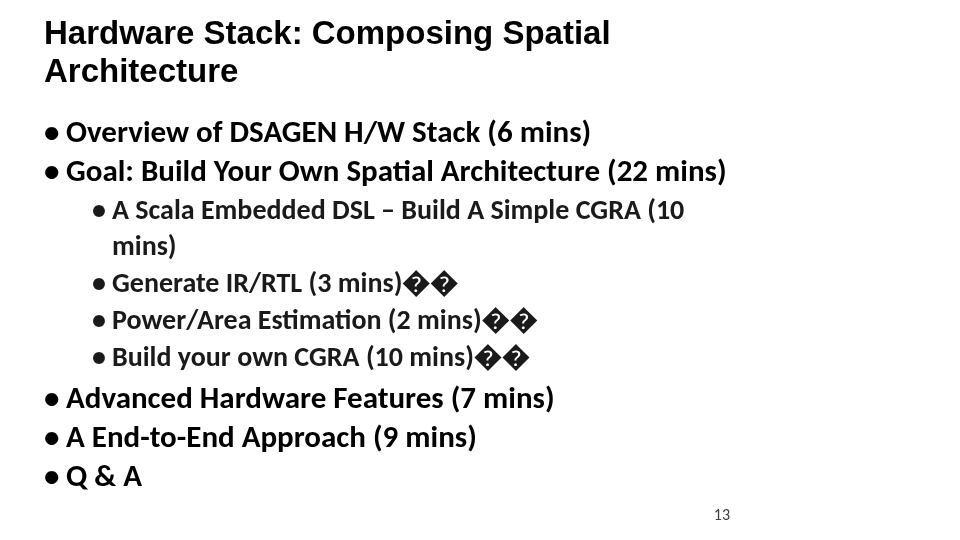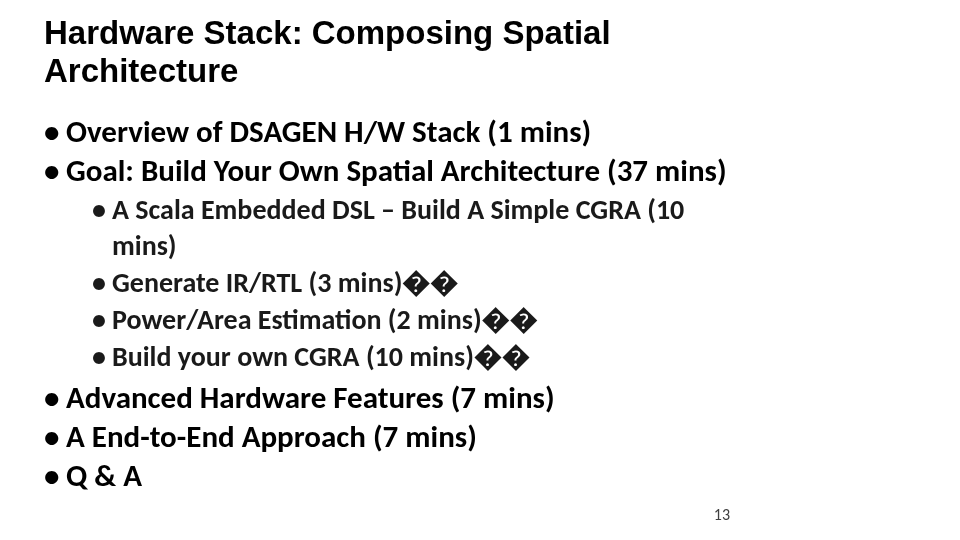--- a/index.html
+++ b/index.html
@@ -14,29 +14,29 @@
   .lvl2 > li::before { content: "•"; position: absolute; left: 0; top: 0; font-size: 28px; }
   .pagenum { position: absolute; right: 30px; bottom: 16px; font-size: 16px; color: #404040; font-weight: 400; font-family: Calibri, Arial, sans-serif; }
 </style>
 </head>
 <body>
 
 <div class="slide">
   <h1 class="title">Hardware Stack: Composing Spatial Architecture</h1>
 
   <ul class="lvl1">
-    <li>Overview of DSAGEN H/W Stack (1 mins)</li>
+    <li>Overview of DSAGEN H/W Stack (6 mins)</li>
     <li>
-      <span>Goal: Build Your Own Spatial Architecture (37 mins)</span>
+      <span>Goal: Build Your Own Spatial Architecture (22 mins)</span>
       <ul class="lvl2">
         <li>A Scala Embedded DSL – Build A Simple CGRA (10 mins)</li>
         <li>Generate IR/RTL (3 mins)��</li>
         <li>Power/Area Estimation (2 mins)��</li>
         <li>Build your own CGRA (10 mins)��</li>
       </ul>
     </li>
     <li>Advanced Hardware Features (7 mins)</li>
-    <li>A End-to-End Approach (7 mins)</li>
+    <li>A End-to-End Approach (9 mins)</li>
     <li>Q &amp; A</li>
   </ul>
 
   <div class="pagenum">13</div>
 </div>
 
 </body></html>

